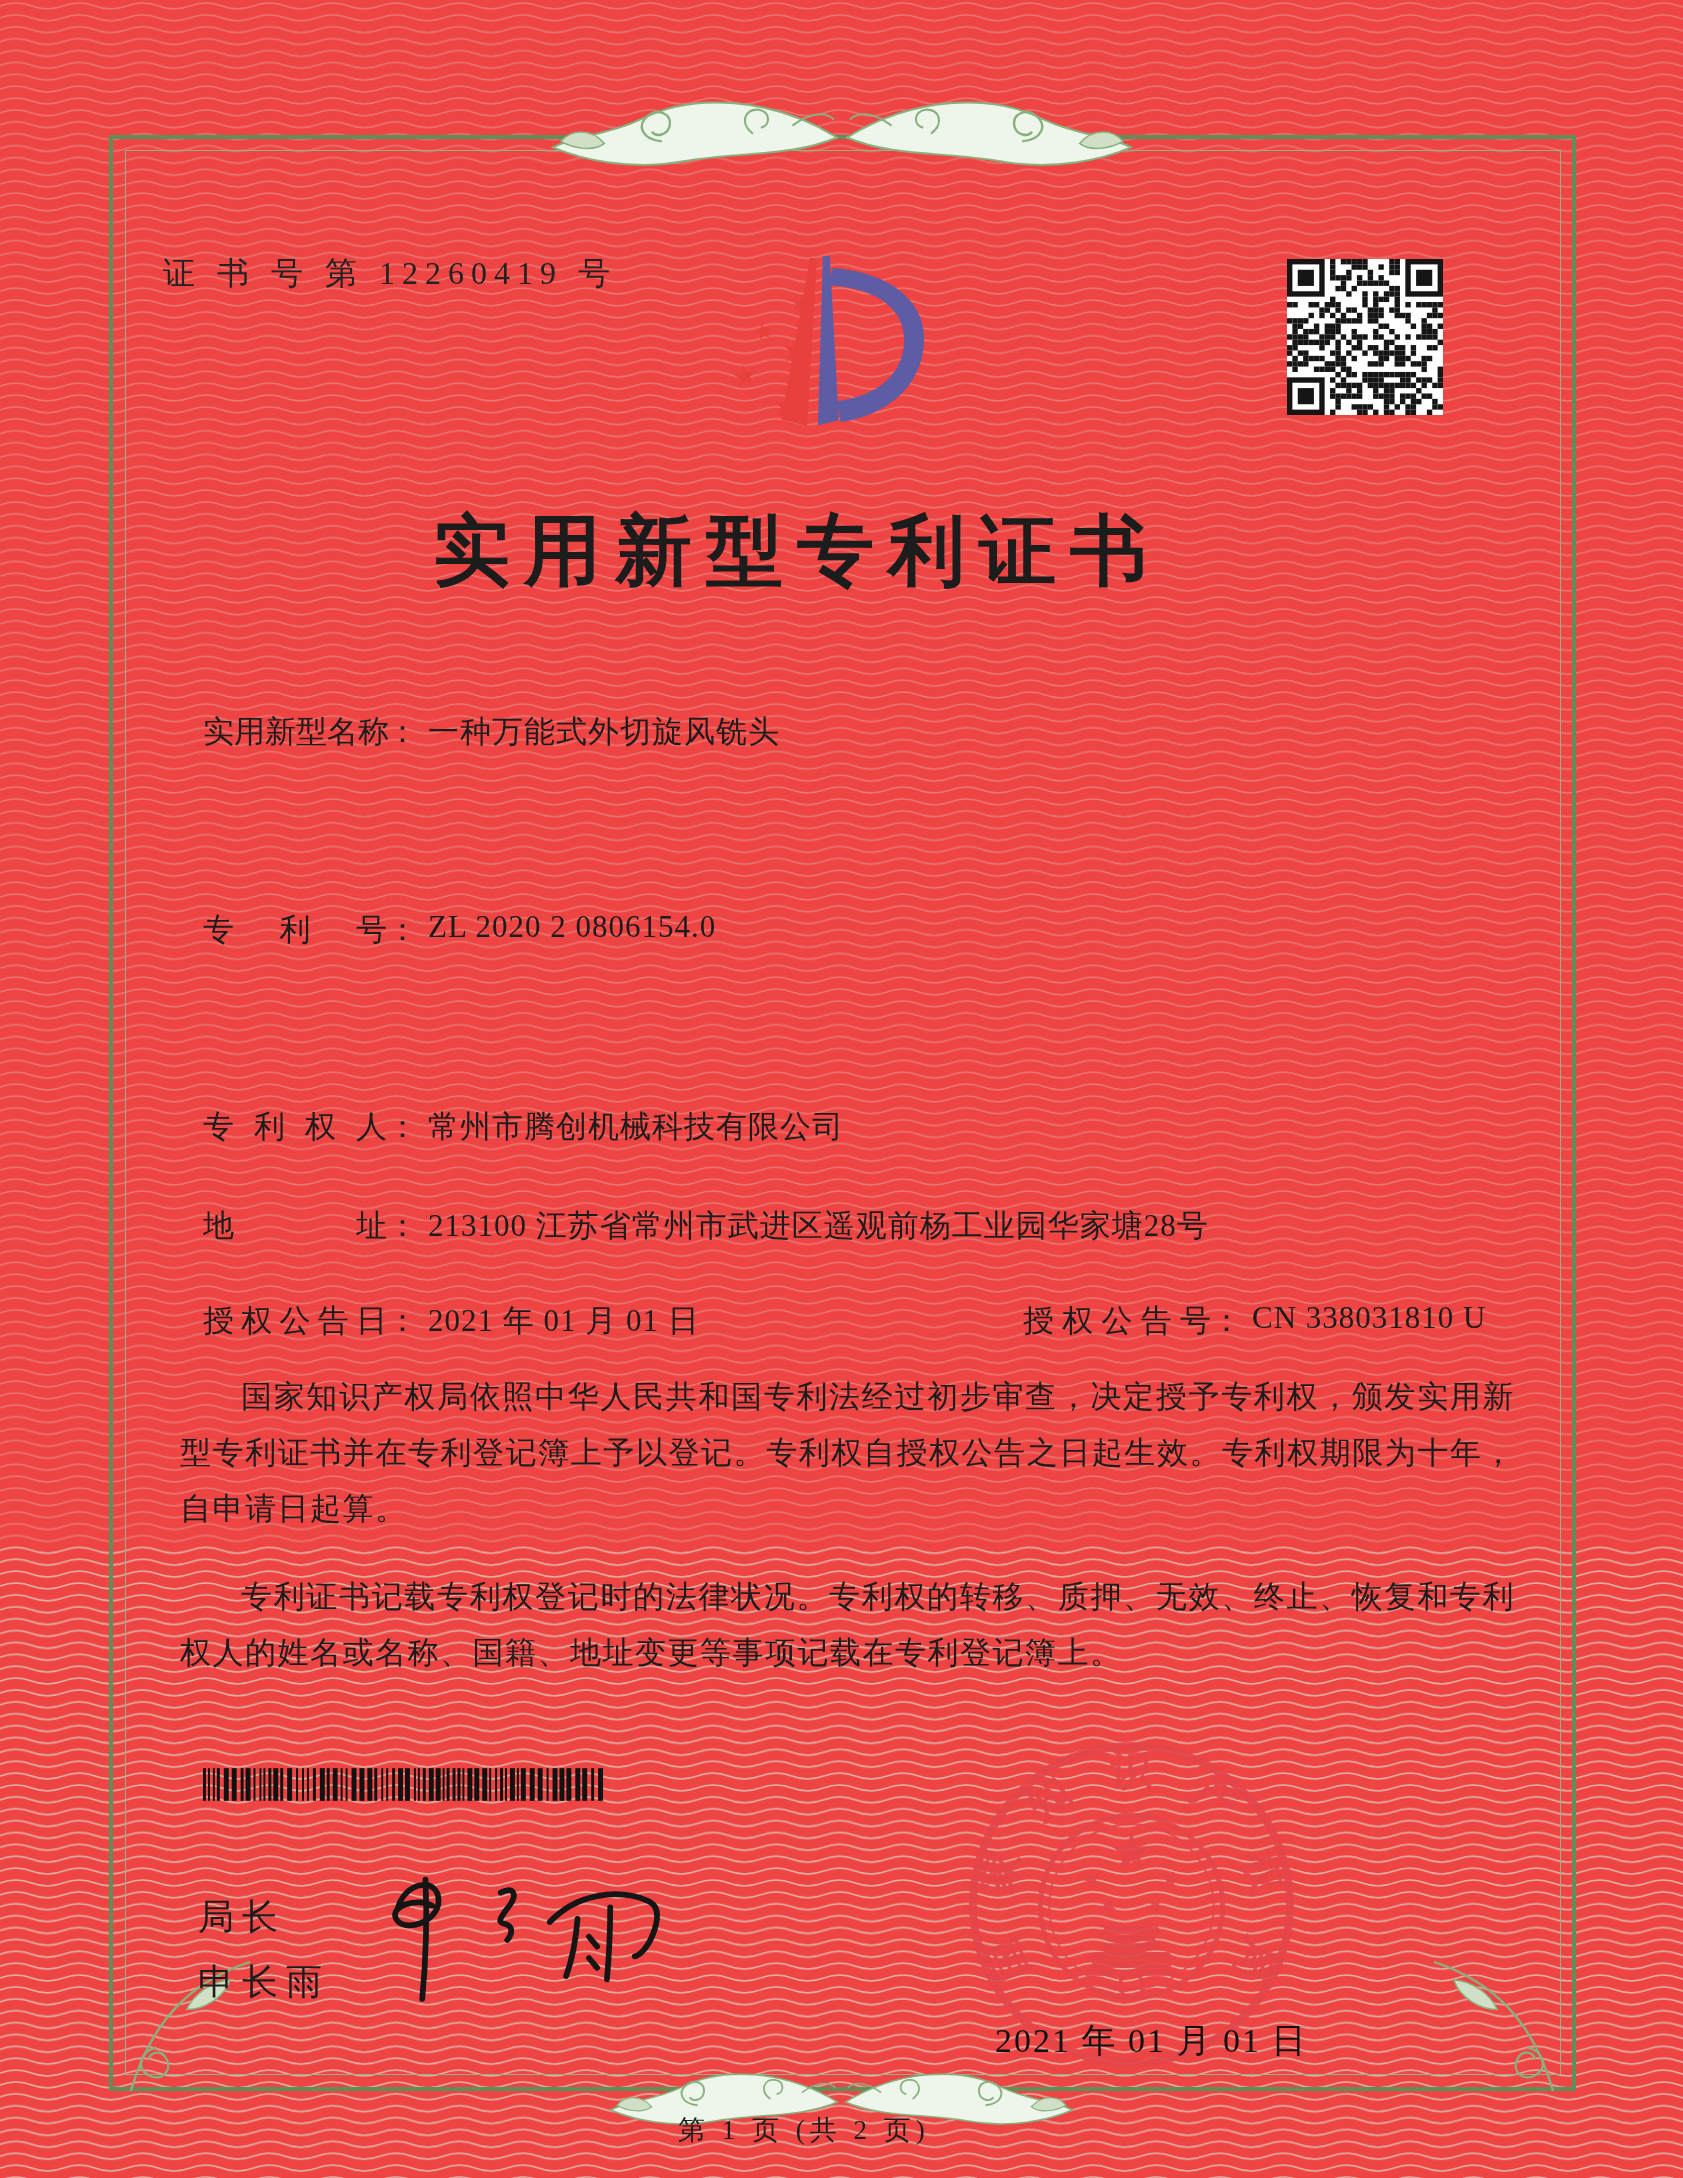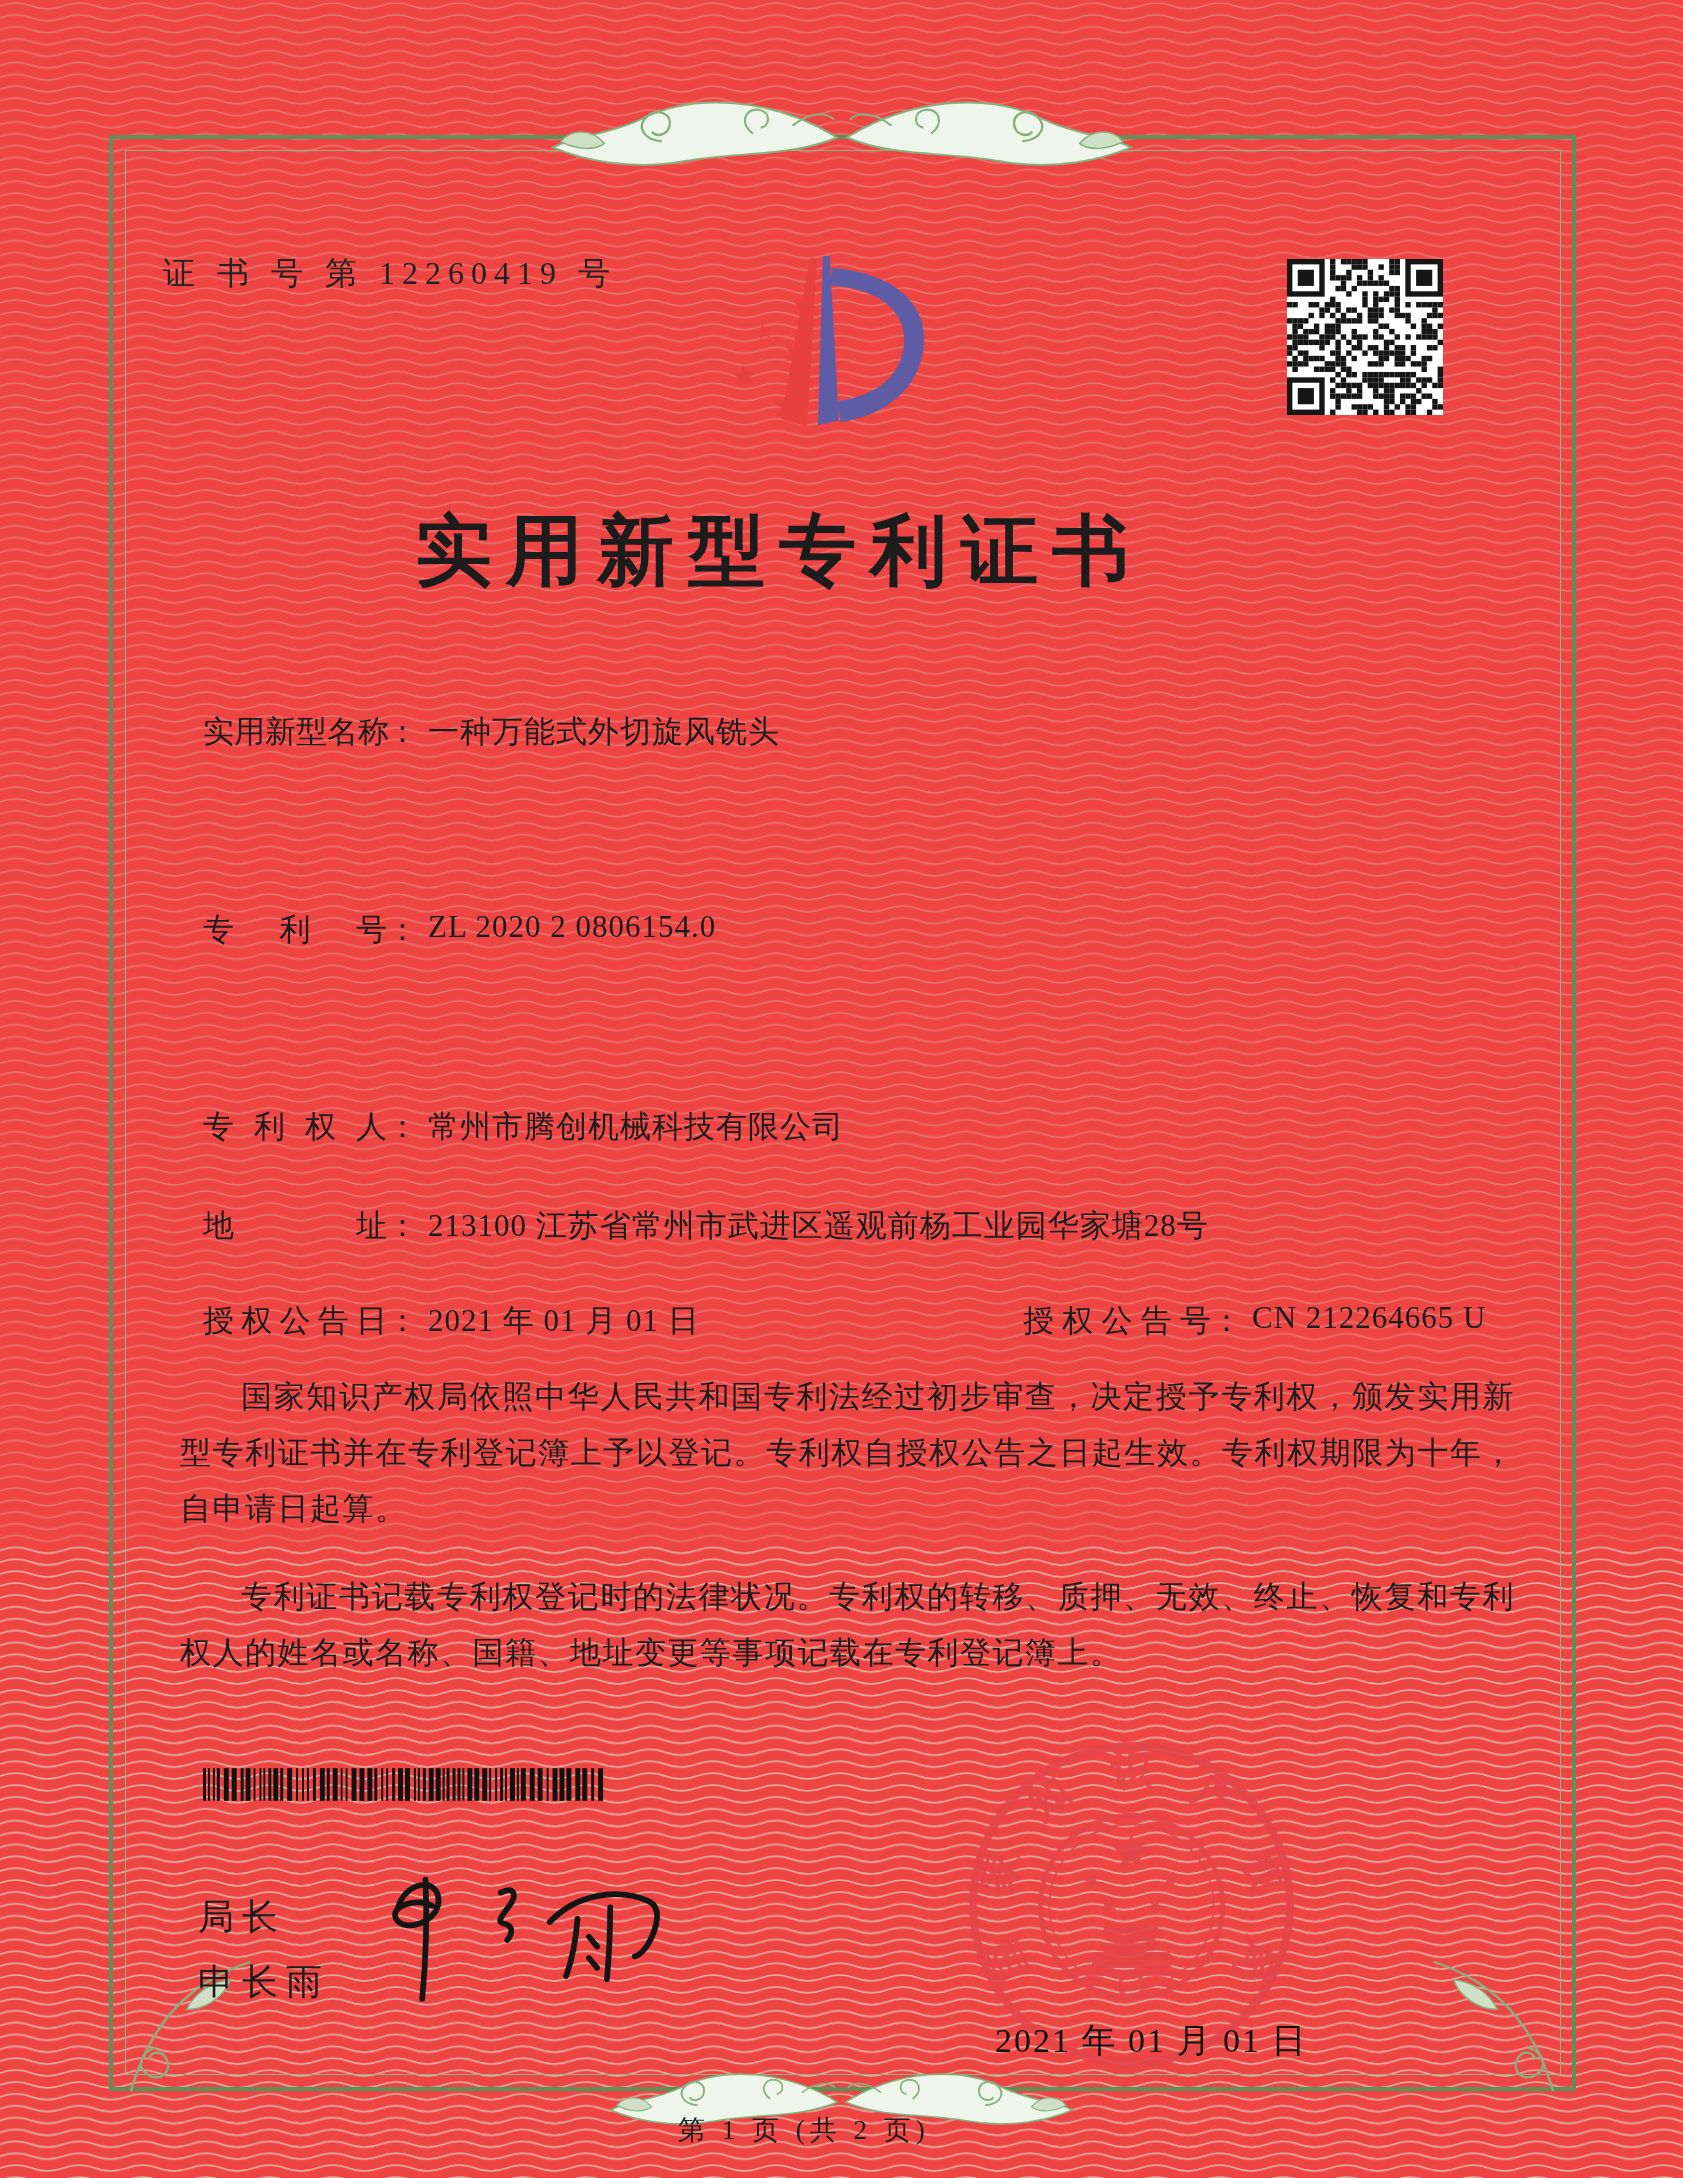--- a/index.html
+++ b/index.html
@@ -19,21 +19,21 @@
   }
   .frame-inner {
     left:125px; top:150px; width:1436px; height:1925px;
     border:1.5px solid #8fb585;
   }
 
   .cert-no {
     left:163px; top:252px; font-size:32px; letter-spacing:7px; color:#222;
   }
   .doc-title {
-    left:779px; top:500px; transform:translateX(-50%);
+    left:797px; top:500px; transform:translateX(-50%);
     font-size:77px; font-weight:700; letter-spacing:14px; white-space:nowrap;
   }
 
   .field-row { position:absolute; left:203px; font-size:31px; white-space:nowrap; }
   .field-label {
     display:inline-block; width:184px; text-align:justify; text-align-last:justify;
     vertical-align:top;
   }
   .field-colon { display:inline-block; vertical-align:top; }
   .field-value { display:inline-block; margin-left:10px; letter-spacing:1px; vertical-align:top; }
@@ -472,21 +472,21 @@
   </div>
   <div class="field-row" style="top:1106px">
     <span class="field-label">专利权人</span><span class="field-colon">：</span><span class="field-value">常州市腾创机械科技有限公司</span>
   </div>
   <div class="field-row" style="top:1205px">
     <span class="field-label">地址</span><span class="field-colon">：</span><span class="field-value">213100 江苏省常州市武进区遥观前杨工业园华家塘28号</span>
   </div>
   <div class="field-row" style="top:1300px">
     <span class="field-label">授权公告日</span><span class="field-colon">：</span><span class="field-value">2021 年 01 月 01 日</span>
     <span class="grant-no">
-      <span class="field-label" style="width:188px">授权公告号</span><span class="field-colon">：</span><span class="field-value">CN 212264665 U</span>
+      <span class="field-label" style="width:188px">授权公告号</span><span class="field-colon">：</span><span class="field-value">CN 338031810 U</span>
     </span>
   </div>
 
   <div class="abs body-text">
     <p>国家知识产权局依照中华人民共和国专利法经过初步审查，决定授予专利权，颁发实用新型专利证书并在专利登记簿上予以登记。专利权自授权公告之日起生效。专利权期限为十年，自申请日起算。</p>
     <p>专利证书记载专利权登记时的法律状况。专利权的转移、质押、无效、终止、恢复和专利权人的姓名或名称、国籍、地址变更等事项记载在专利登记簿上。</p>
   </div>
 
   <svg class="abs" id="barcode" style="left:203px;top:1768px;" width="404" height="33" viewBox="0 0 408 33">
       <rect x="0" y="0" width="3" height="33" fill="#111111"></rect>

